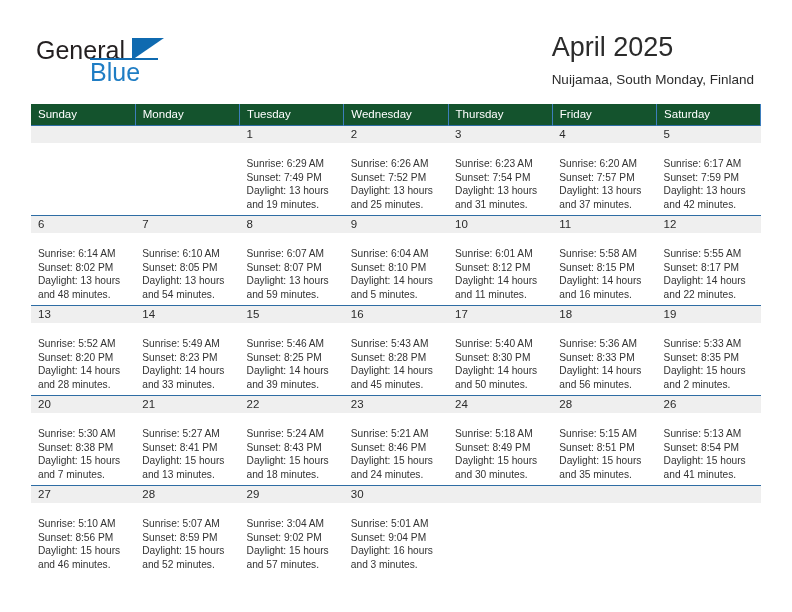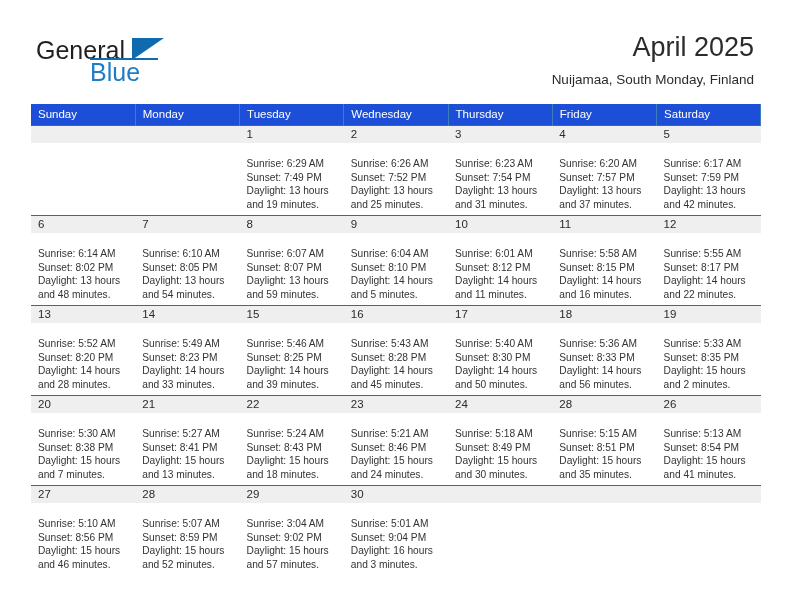--- a/index.html
+++ b/index.html
@@ -73,21 +73,20 @@
     top: 22px;
     width: 68px;
     height: 2px;
     background: #0f6ab0;
   }
 
   .title-block {
     position: absolute;
     right: 38px;
     top: 30px;
-    text-align: right;
   }
   .cal-title {
     font-size: 27px;
     font-weight: 400;
     color: #2b2b2b;
     line-height: 34px;
     white-space: nowrap;
   }
   .cal-subtitle {
     margin-top: 7px;
@@ -106,21 +105,21 @@
     width: 730px;
     border-collapse: collapse;
     table-layout: fixed;
   }
   .calendar th, .calendar td {
     padding: 0;
     margin: 0;
     vertical-align: top;
   }
   .dow {
-    background: #1d4ed8;
+    background: #14532d;
     color: #ffffff;
     font-size: 11.5px;
     font-weight: 400;
     text-align: left;
     height: 21px;
     line-height: 21px;
     padding-left: 7px !important;
     box-sizing: border-box;
     border-right: 1px solid #3d7ebd;
   }

